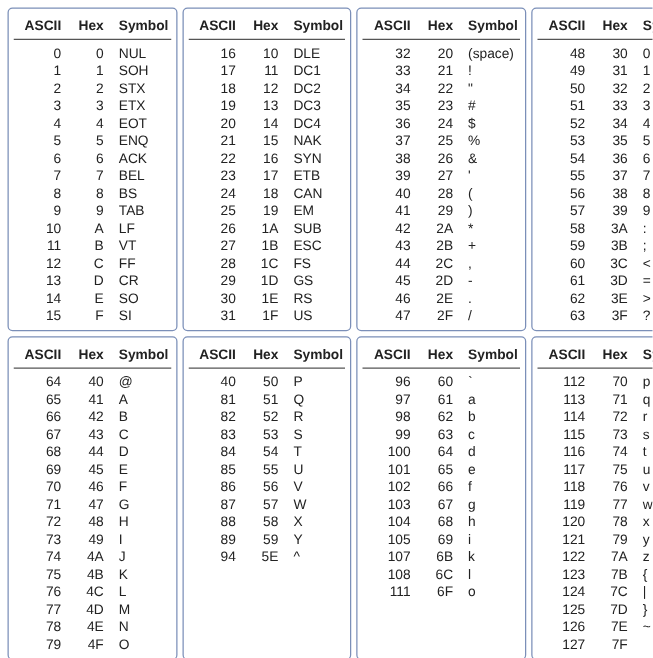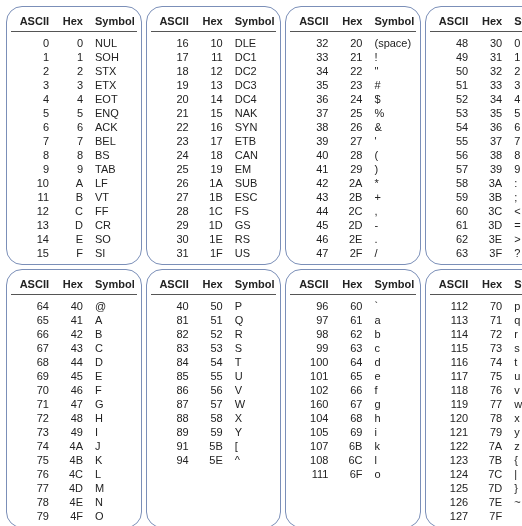--- a/index.html
+++ b/index.html
@@ -12,21 +12,21 @@
     width: 522px;
     box-sizing: border-box;
   }
   .grid {
     display: grid;
     grid-template-columns: repeat(4, 1fr);
     gap: 4px;
   }
   .panel {
     border: 1px solid #7b8fb8;
-    border-radius: 16px;
+    border-radius: 4px;
     padding: 6px 4px 4px 4px;
     box-sizing: border-box;
   }
   .hdr {
     display: flex;
     font-weight: bold;
     border-bottom: 1px solid #555;
     padding: 2px 2px 4px 2px;
     margin-bottom: 4px;
   }
@@ -543,25 +543,20 @@
           <span class="c-ascii">88</span>
           <span class="c-hex">58</span>
           <span class="c-sym">X</span>
         </div>
         <div class="row">
           <span class="c-ascii">89</span>
           <span class="c-hex">59</span>
           <span class="c-sym">Y</span>
         </div>
         <div class="row">
-          <span class="c-ascii">91</span>
-          <span class="c-hex">5B</span>
-          <span class="c-sym">[</span>
-        </div>
-        <div class="row">
           <span class="c-ascii">94</span>
           <span class="c-hex">5E</span>
           <span class="c-sym">^</span>
         </div>
       </div>
     </div>
     <div class="panel">
       <div class="hdr">
         <span class="c-ascii">ASCII</span>
         <span class="c-hex">Hex</span>
@@ -597,21 +592,21 @@
           <span class="c-ascii">101</span>
           <span class="c-hex">65</span>
           <span class="c-sym">e</span>
         </div>
         <div class="row">
           <span class="c-ascii">102</span>
           <span class="c-hex">66</span>
           <span class="c-sym">f</span>
         </div>
         <div class="row">
-          <span class="c-ascii">160</span>
+          <span class="c-ascii">103</span>
           <span class="c-hex">67</span>
           <span class="c-sym">g</span>
         </div>
         <div class="row">
           <span class="c-ascii">104</span>
           <span class="c-hex">68</span>
           <span class="c-sym">h</span>
         </div>
         <div class="row">
           <span class="c-ascii">105</span>

